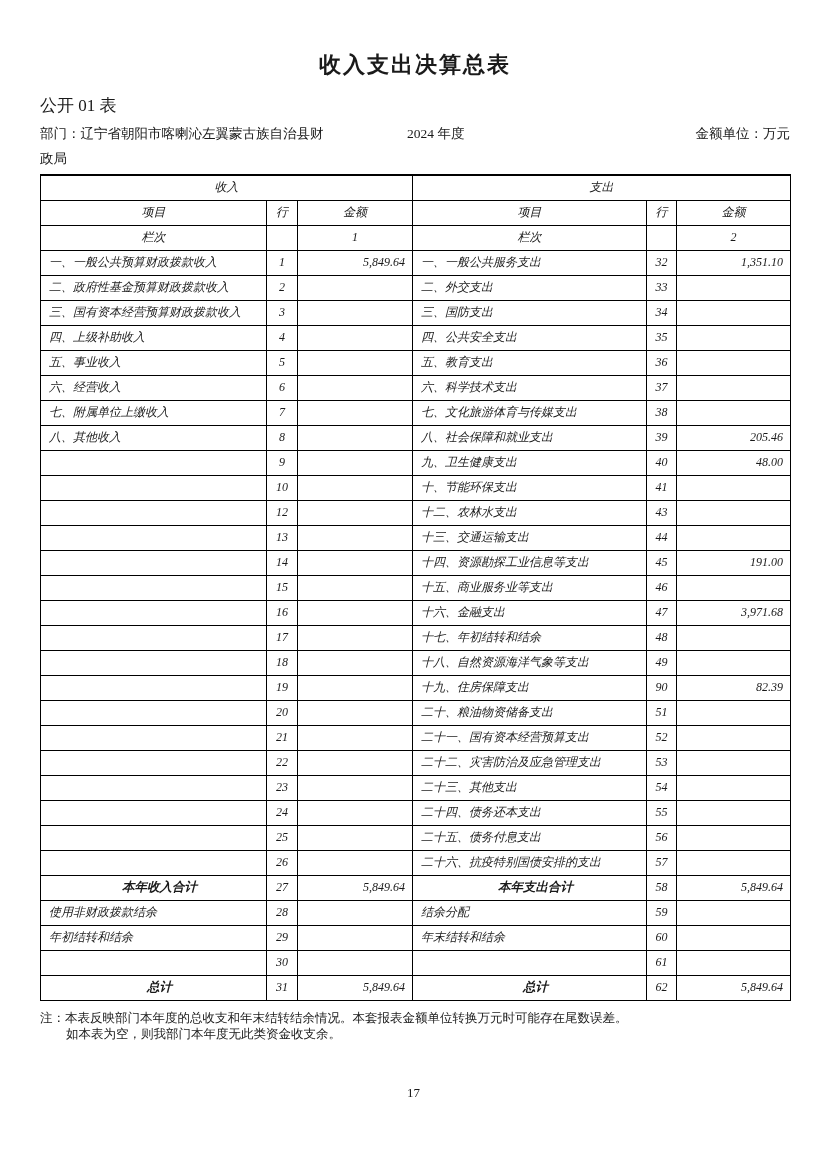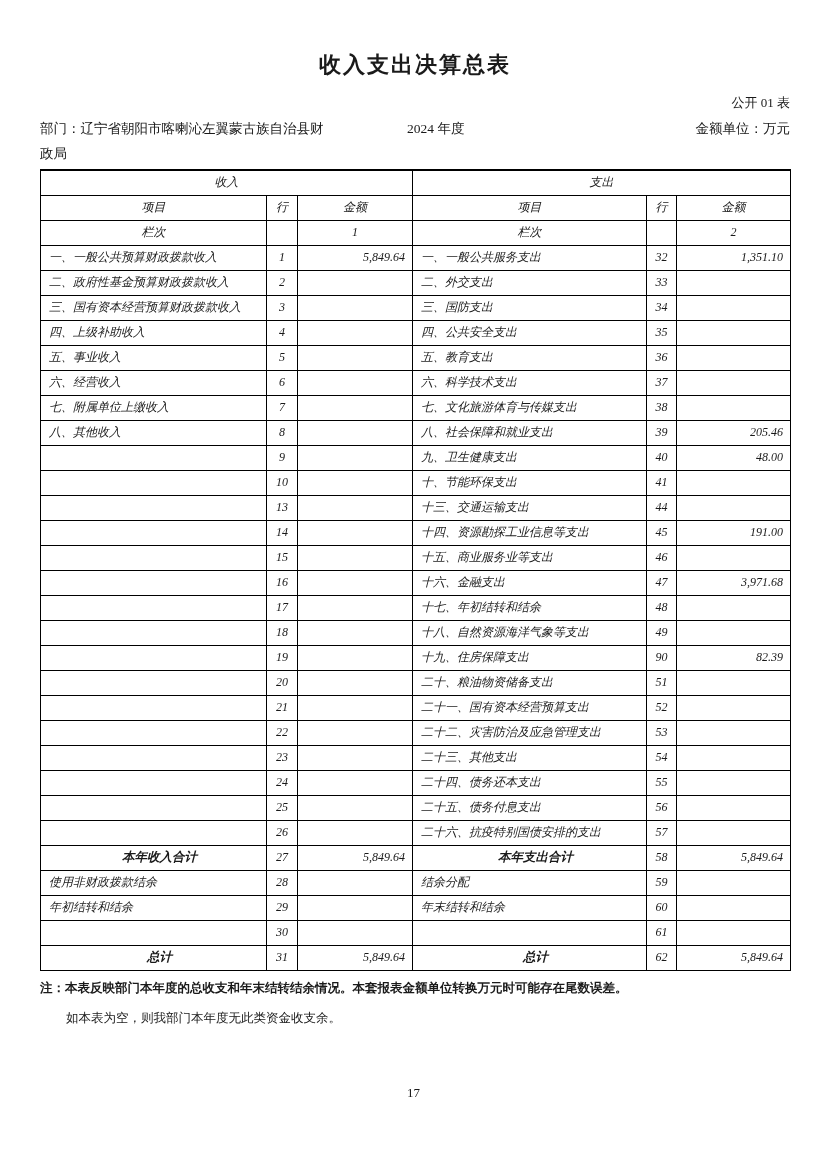--- a/index.html
+++ b/index.html
@@ -14,22 +14,21 @@
   .page { padding: 50px 37px 0 40px; }
 
   .doc-title {
     text-align: center;
     font-size: 22px;
     font-weight: bold;
     letter-spacing: 2px;
     margin-bottom: 14px;
   }
   .table-code {
-    text-align: right;
-    font-size: 13px;
+    font-size: 17px;
     margin-bottom: 4px;
   }
   .meta-row {
     display: flex;
     align-items: flex-start;
     font-size: 13.5px;
     line-height: 25px;
     margin-bottom: 3px;
     gap: 22px;
   }
@@ -52,21 +51,21 @@
     white-space: nowrap;
   }
   td.sec-head { text-align: center; font-size: 13px; }
   td.col-head { text-align: center; font-size: 12.5px; }
   td.item { text-align: left; padding-left: 8px; }
   td.item.total { text-align: center; padding-left: 12px; font-weight: bold; font-size: 12.5px; }
   td.line { text-align: center; }
   td.amount { text-align: right; padding-right: 7px; }
 
   .notes { font-size: 12.5px; margin-top: 9px; line-height: 1.35; }
-  .note-line1 { margin-bottom: 14px; font-weight: bold; }
+  .note-line1 { margin-bottom: 0; }
   .note-line2 { padding-left: 26px; }
 
   .page-number {
     position: absolute;
     top: 1085px;
     left: 0;
     width: 100%;
     text-align: center;
     font-size: 13px;
   }
@@ -193,20 +192,28 @@
         <tr>
           <td class="item"></td>
           <td class="line">10</td>
           <td class="amount"></td>
           <td class="item">十、节能环保支出</td>
           <td class="line">41</td>
           <td class="amount"></td>
         </tr>
         <tr>
           <td class="item"></td>
+          <td class="line">12</td>
+          <td class="amount"></td>
+          <td class="item">十二、农林水支出</td>
+          <td class="line">43</td>
+          <td class="amount"></td>
+        </tr>
+        <tr>
+          <td class="item"></td>
           <td class="line">13</td>
           <td class="amount"></td>
           <td class="item">十三、交通运输支出</td>
           <td class="line">44</td>
           <td class="amount"></td>
         </tr>
         <tr>
           <td class="item"></td>
           <td class="line">14</td>
           <td class="amount"></td>

